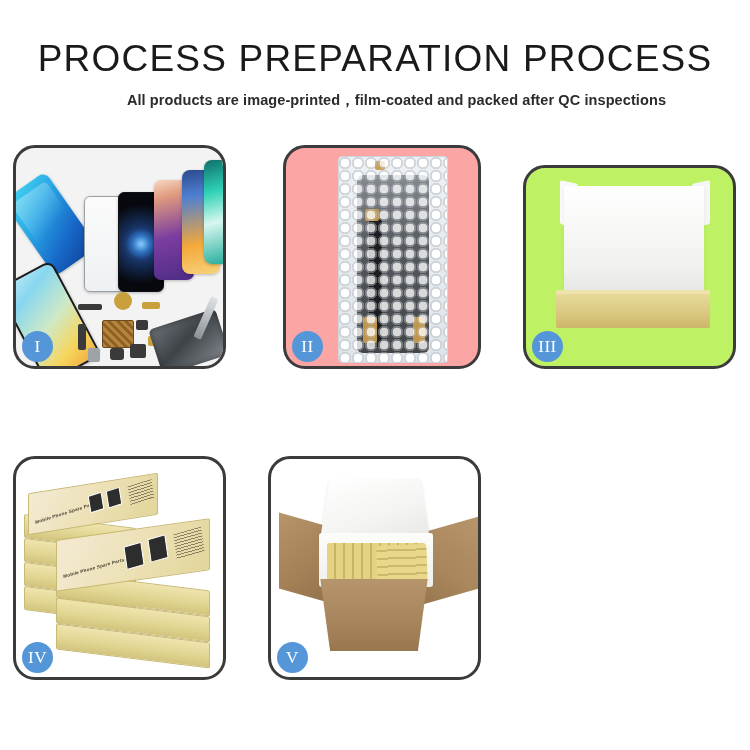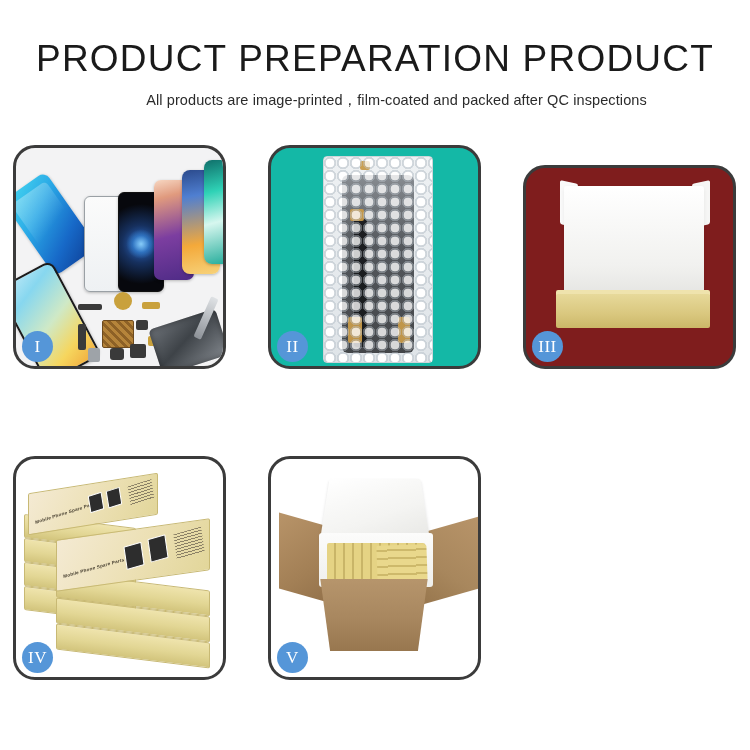--- a/index.html
+++ b/index.html
@@ -27,21 +27,21 @@
     font-weight: 400;
     letter-spacing: 1.2px;
     color: #1a1a1a;
     line-height: 1;
     margin: 0;
     white-space: nowrap;
   }
   .subtitle {
     font-family: "Liberation Sans", sans-serif;
     font-size: 14.5px;
-    font-weight: 400;
+    font-weight: 700;
     color: #2b2b2b;
     margin: 14px 0 16px 0;
     letter-spacing: 0.1px;
     white-space: nowrap;
     padding-left: 43px;
   }
 
   
   .grid {
     position: absolute;
@@ -155,21 +155,21 @@
     transform: rotate(-18deg); border-radius: 5px;
     box-shadow: inset 0 0 6px rgba(0,0,0,.45);
   }
   .tool {
     position: absolute; left: 186px; top: 148px; width: 8px; height: 44px;
     background: linear-gradient(180deg,#dfe2e5,#8d9298);
     transform: rotate(24deg); border-radius: 2px;
   }
 
   
-  .p2 { background: #14b8a6; }
+  .p2 { background: #fca5a5; margin-left: 15px; }
   .bubble-bag {
     position: absolute; left: 52px; top: 8px; width: 108px; height: 205px;
     background:
       radial-gradient(circle at 6px 6px, rgba(255,255,255,.95) 0 4px, rgba(205,212,218,.55) 4.5px 6px, rgba(0,0,0,0) 6.5px) 0 0/13px 13px,
       linear-gradient(180deg,#eef1f3,#dfe4e8);
     border: 1px solid #cfd5da;
     border-radius: 4px;
   }
   .inner-part {
     position: absolute; left: 18px; top: 18px; width: 72px; height: 178px;
@@ -182,21 +182,21 @@
   }
   .conn { position: absolute; background: #c79a4a; border-radius: 2px; opacity:.95; }
   .bubble-overlay {
     position: absolute; inset: 0;
     background:
       radial-gradient(circle at 6px 6px, rgba(255,255,255,.78) 0 4.2px, rgba(190,198,205,.42) 4.6px 6px, rgba(0,0,0,0) 6.4px) 0 0/13px 13px;
     pointer-events: none;
   }
 
   
-  .p3 { background: #7f1d1d; margin-top: 20px; }
+  .p3 { background: #bef264; margin-top: 20px; }
   .foam-back {
     position: absolute; left: 38px; top: 18px; width: 140px; height: 114px;
     background: linear-gradient(180deg,#ffffff 0%,#f1f1ef 70%,#e3e3e0 100%);
     border-radius: 3px;
     box-shadow: 0 2px 4px rgba(0,0,0,.07);
   }
   .foam-flap-l {
     position: absolute; left: 34px; top: 14px; width: 18px; height: 44px;
     background: #fafafa; transform: skewY(12deg); border-radius:2px;
   }
@@ -322,21 +322,21 @@
   }
   .c6-tape2 {
     position: absolute; left: 46px; top: 156px; width: 17px; height: 14px;
     background: rgba(120,92,58,.5);
   }
 </style>
 </head>
 <body>
 
 <div class="header">
-  <h1 class="title">PRODUCT PREPARATION PRODUCT</h1>
+  <h1 class="title">PROCESS PREPARATION PROCESS</h1>
   <p class="subtitle">All products are image-printed，film-coated and packed after QC inspections</p>
 </div>
 
 <div class="grid">
 
   <div class="panel p1">
     <div class="panel-art">
       <div class="ph ph-a"></div>
       <div class="ph ph-b"></div>
       <div class="ph ph-c"></div>

